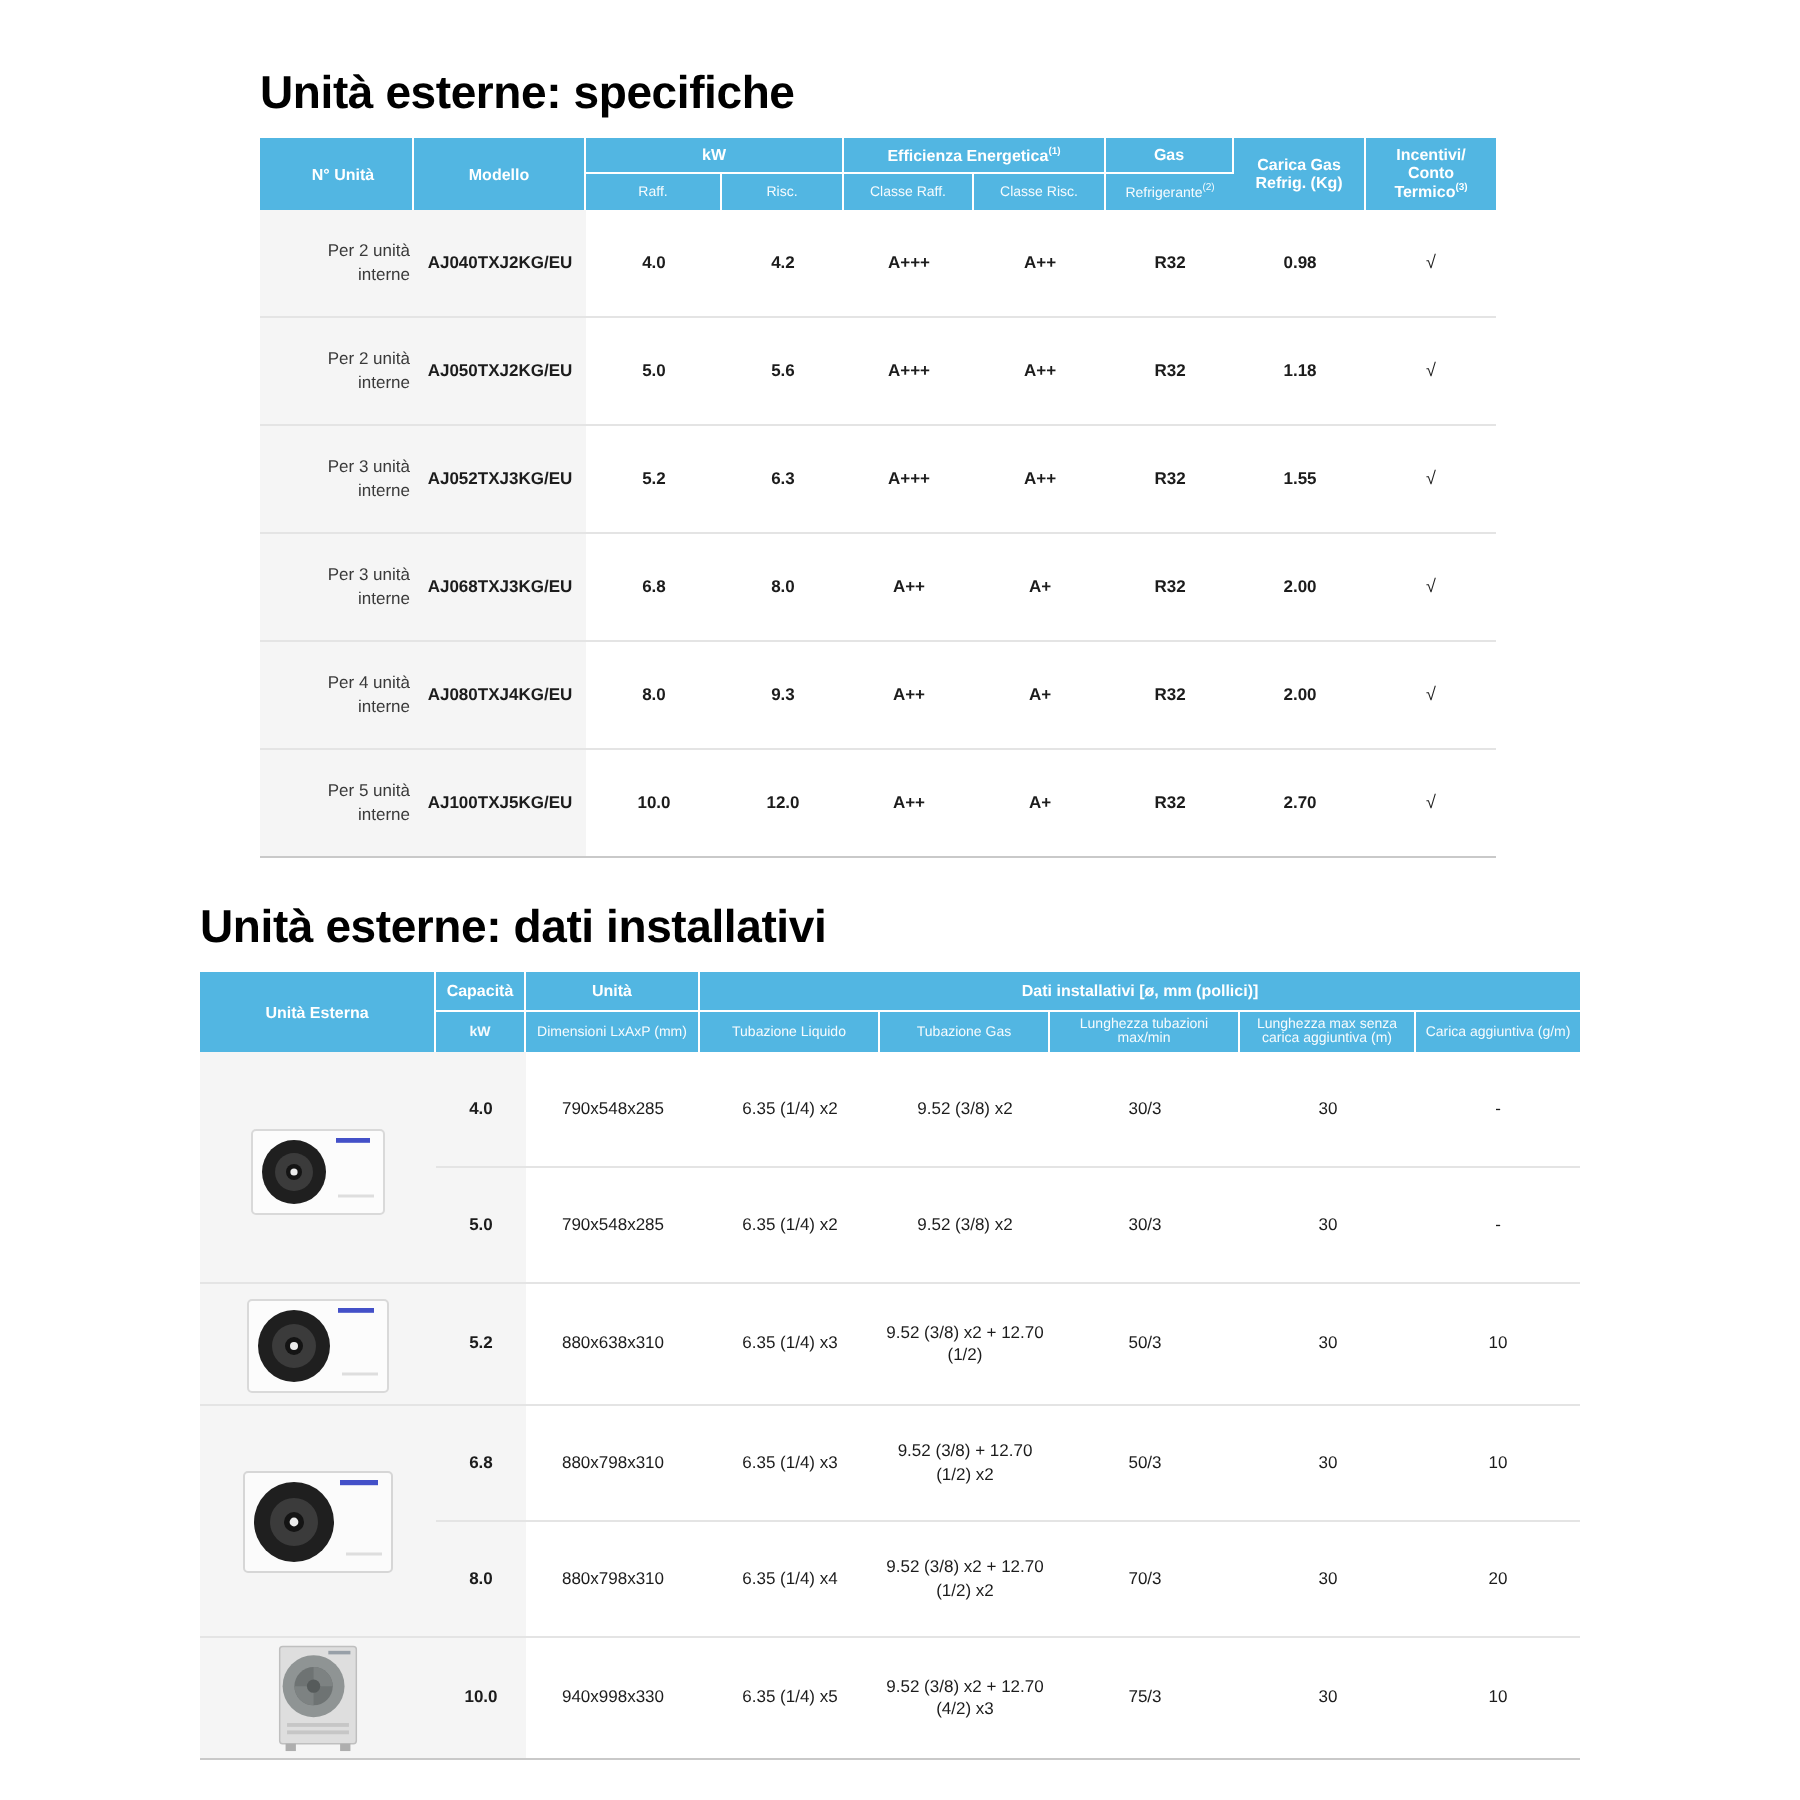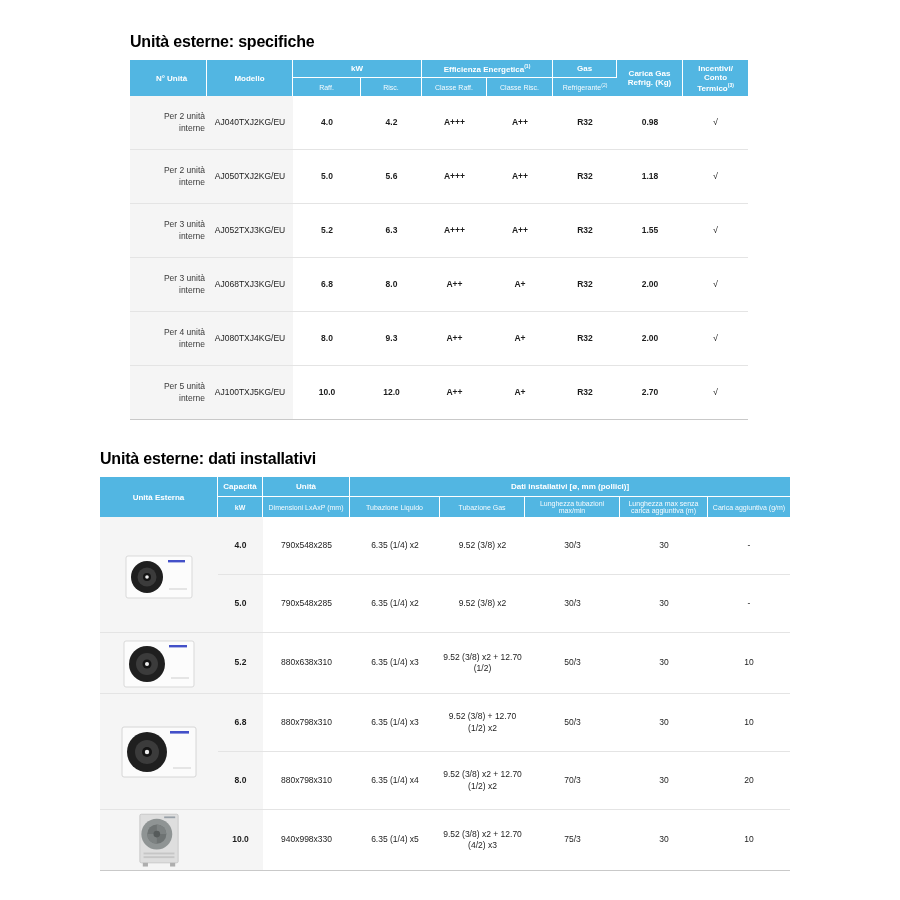--- a/index.html
+++ b/index.html
@@ -4,21 +4,21 @@
 <style>
   * { box-sizing: border-box; margin: 0; padding: 0; }
   html, body { width: 900px; height: 900px; background: #ffffff;
     font-family: "Liberation Sans", sans-serif; color: #1a1a1a; }
   .page { position: relative; width: 900px; height: 900px; overflow: hidden; background: #fff; }
 
   .section { position: absolute; }
   #section-specifiche { left: 130px; top: 33px; width: 618px; }
   #section-installativi { left: 100px; top: 450px; width: 690px; }
 
-  .section-title { font-size: 16px; font-weight: 700; color: #000; letter-spacing: -0.2px; }
+  .section-title { font-size: 23px; font-weight: 700; color: #000; letter-spacing: -0.2px; }
   #section-specifiche .section-title { margin-bottom: 9px; }
   #section-installativi .section-title { margin-bottom: 9px; }
 
   table { border-collapse: separate; border-spacing: 0; table-layout: fixed; width: 100%; }
 
   
   thead th { background: #52b6e2; color: #fff; font-weight: 700; text-align: center;
     vertical-align: middle; padding: 2px 2px; border-right: 1.5px solid #fff; }
   thead tr.h-top th { font-size: 8px; height: 18px; }
   thead tr.h-sub th { font-size: 7px; font-weight: 400; color: rgba(255,255,255,0.95); height: 18px; }
@@ -31,21 +31,21 @@
 
   
   tbody td { font-size: 8.5px; text-align: center; vertical-align: middle;
     border-bottom: 1px solid #e4e4e4; background: #fff; padding: 2px; line-height: 1.35; color: #1c1c1c; }
   tbody tr:last-child td { border-bottom: 1px solid #c9c9c9; }
   #t1 tbody td { height: 54px; }
   #t2 tbody td { height: 58px; }
 
   #t1 td.c-gray { background: #f5f5f5; }
   #t1 td.col-unita { text-align: right; padding-left: 8px; color: #3a3a3a; font-weight: 400; }
-  #t1 td.col-modello { font-weight: 400; }
+  #t1 td.col-modello { font-weight: 700; }
   #t1 td.num { font-weight: 700; }
   #t1 td.check { font-weight: 400; font-size: 9px; color: #222; }
 
   #t2 td.c-gray { background: #f5f5f5; }
   #t2 td.col-capacita { font-weight: 700; }
   #t2 td.col-image { border-bottom: 1px solid #e4e4e4; }
   #t2 tbody tr:last-child td.col-image { border-bottom: 1px solid #c9c9c9; }
 
   .unit-photo { display: flex; align-items: center; justify-content: center; }
   .unit-photo svg { display: block; }

